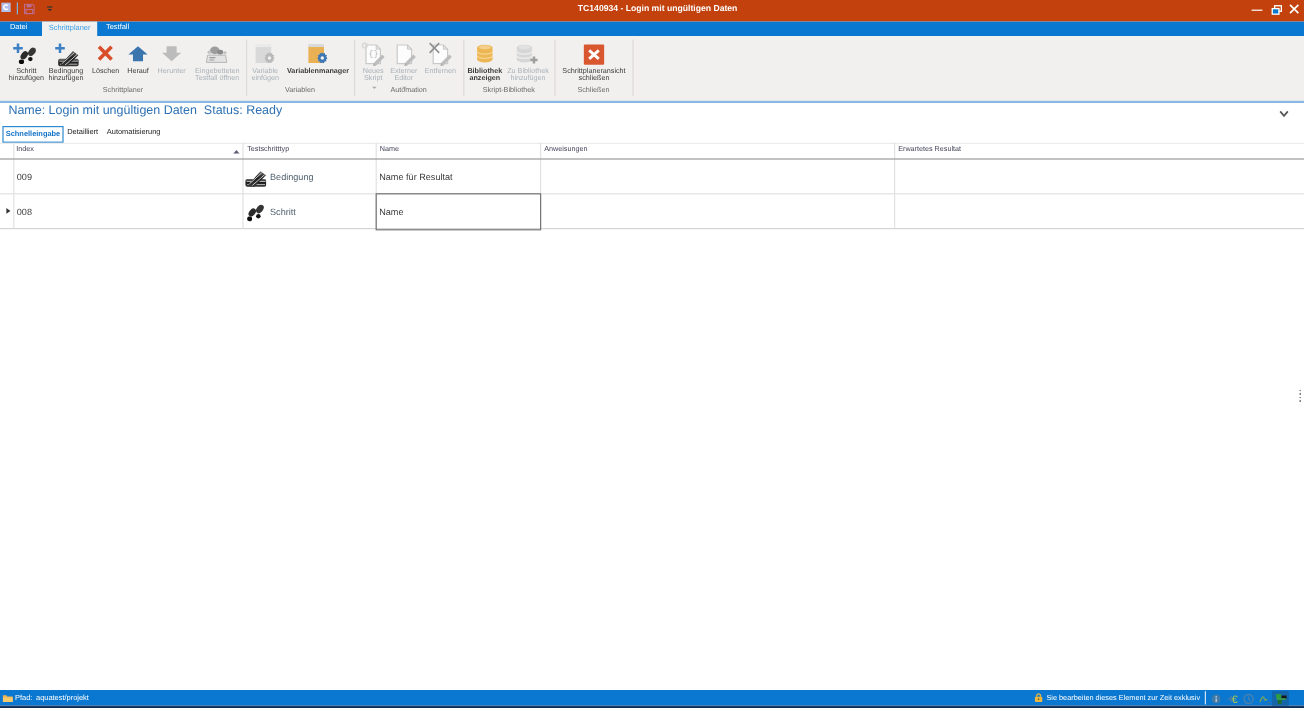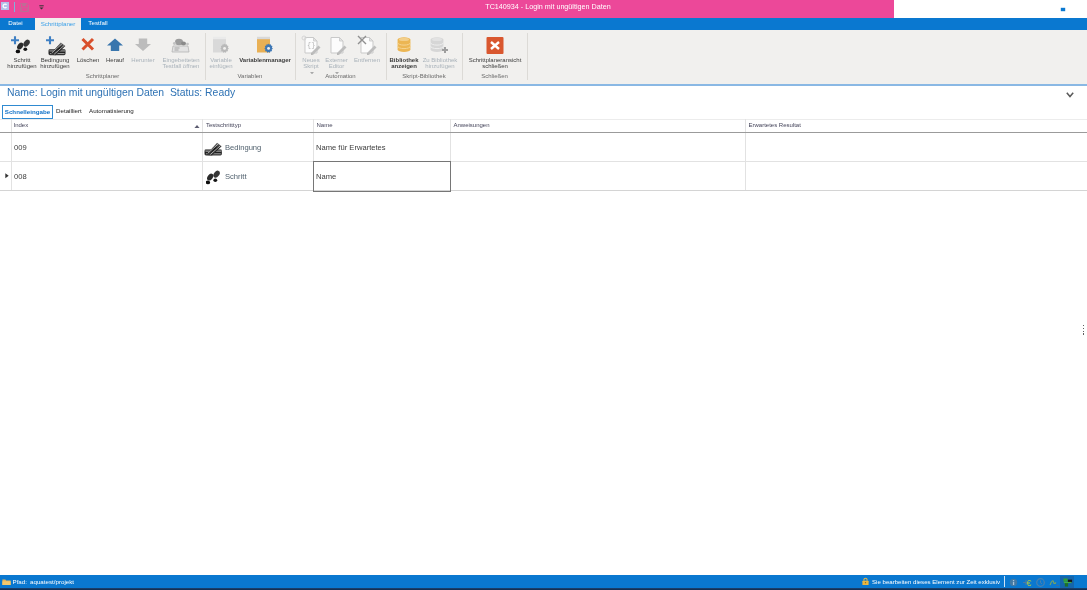--- a/index.html
+++ b/index.html
@@ -1,18 +1,18 @@
 <!DOCTYPE html>
 <html><head><meta charset="utf-8">
 <style>
 html,body{margin:0;padding:0;}
 body{width:1087px;height:590px;overflow:hidden;font-family:"Liberation Sans",sans-serif;position:relative;background:#fff;}
 .abs{position:absolute;}
 
-#titlebar{left:0;top:0;width:894px;height:18px;background:#ec4899;}
+#titlebar{left:0;top:0;width:1087px;height:18px;background:#c2410c;font-weight:bold;}
 #tabrow{left:0;top:18px;width:1087px;height:12px;background:#0a78d0;}
 #ribbon{left:0;top:30px;width:1087px;height:54px;background:#f1f0ee;}
 #ribline{left:0;top:84px;width:1087px;height:1.5px;background:#8ab8e4;}
 .rtab{position:absolute;top:0;height:12px;line-height:10.5px;font-size:6.2px;color:#fff;text-align:center;}
 .rtab.active{background:#f1f0ee;color:#3ba0e8;top:-0.5px;height:12.5px;line-height:11.5px;}
 .gsep{position:absolute;top:3px;height:47px;width:1px;background:#dcdad6;}
 .glabel{position:absolute;top:42.5px;font-size:6px;color:#6a6a6a;text-align:center;}
 .rbtn{position:absolute;top:3px;text-align:center;font-size:6px;color:#3c3c3c;line-height:6.5px;}
 .rbtn .ic{display:block;margin:1.5px auto 1px auto;}
 .rbtn.dis{color:#a9b2ba;}
@@ -267,21 +267,21 @@
 <div class="vline" style="left:745px;top:119px;height:71px;"></div>
 <div class="hline" style="left:0;top:131.5px;width:1087px;background:#9b9b9b;"></div>
 <div class="hline" style="left:0;top:160.5px;width:1087px;"></div>
 <div class="hline" style="left:0;top:190px;width:1087px;background:#d4d4d4;"></div>
 
 <div class="cell" style="left:14px;top:143px;">009</div>
 <svg class="abs" style="left:203px;top:139px" width="19" height="17" viewBox="0 0 18 17">
     <use href="#ramp" x="0.5" y="-1" transform="scale(1.02)"></use>
   </svg>
 <div class="cell" style="left:225px;top:142.5px;color:#51616e;">Bedingung</div>
-<div class="cell" style="left:316px;top:142.5px;">Name für Erwartetes</div>
+<div class="cell" style="left:316px;top:142.5px;">Name für Resultat</div>
 <svg class="abs" style="left:5px;top:173px" width="4" height="5.5" viewBox="0 0 4 5.5">
     <path d="M0.3 0.3 L3.7 2.75 L0.3 5.2 Z" fill="#333"></path>
   </svg>
 <div class="cell" style="left:14px;top:172px;">008</div>
 <svg class="abs" style="left:206px;top:168px" width="17" height="17" viewBox="0 0 17 17">
     <use href="#prints" x="0" y="1"></use>
   </svg>
 <div class="cell" style="left:225px;top:172px;color:#51616e;">Schritt</div>
 <div class="abs" style="left:313px;top:161px;width:136px;height:29px;border:1px solid #767676;"></div>
 <div class="cell" style="left:316px;top:172px;">Name</div>

